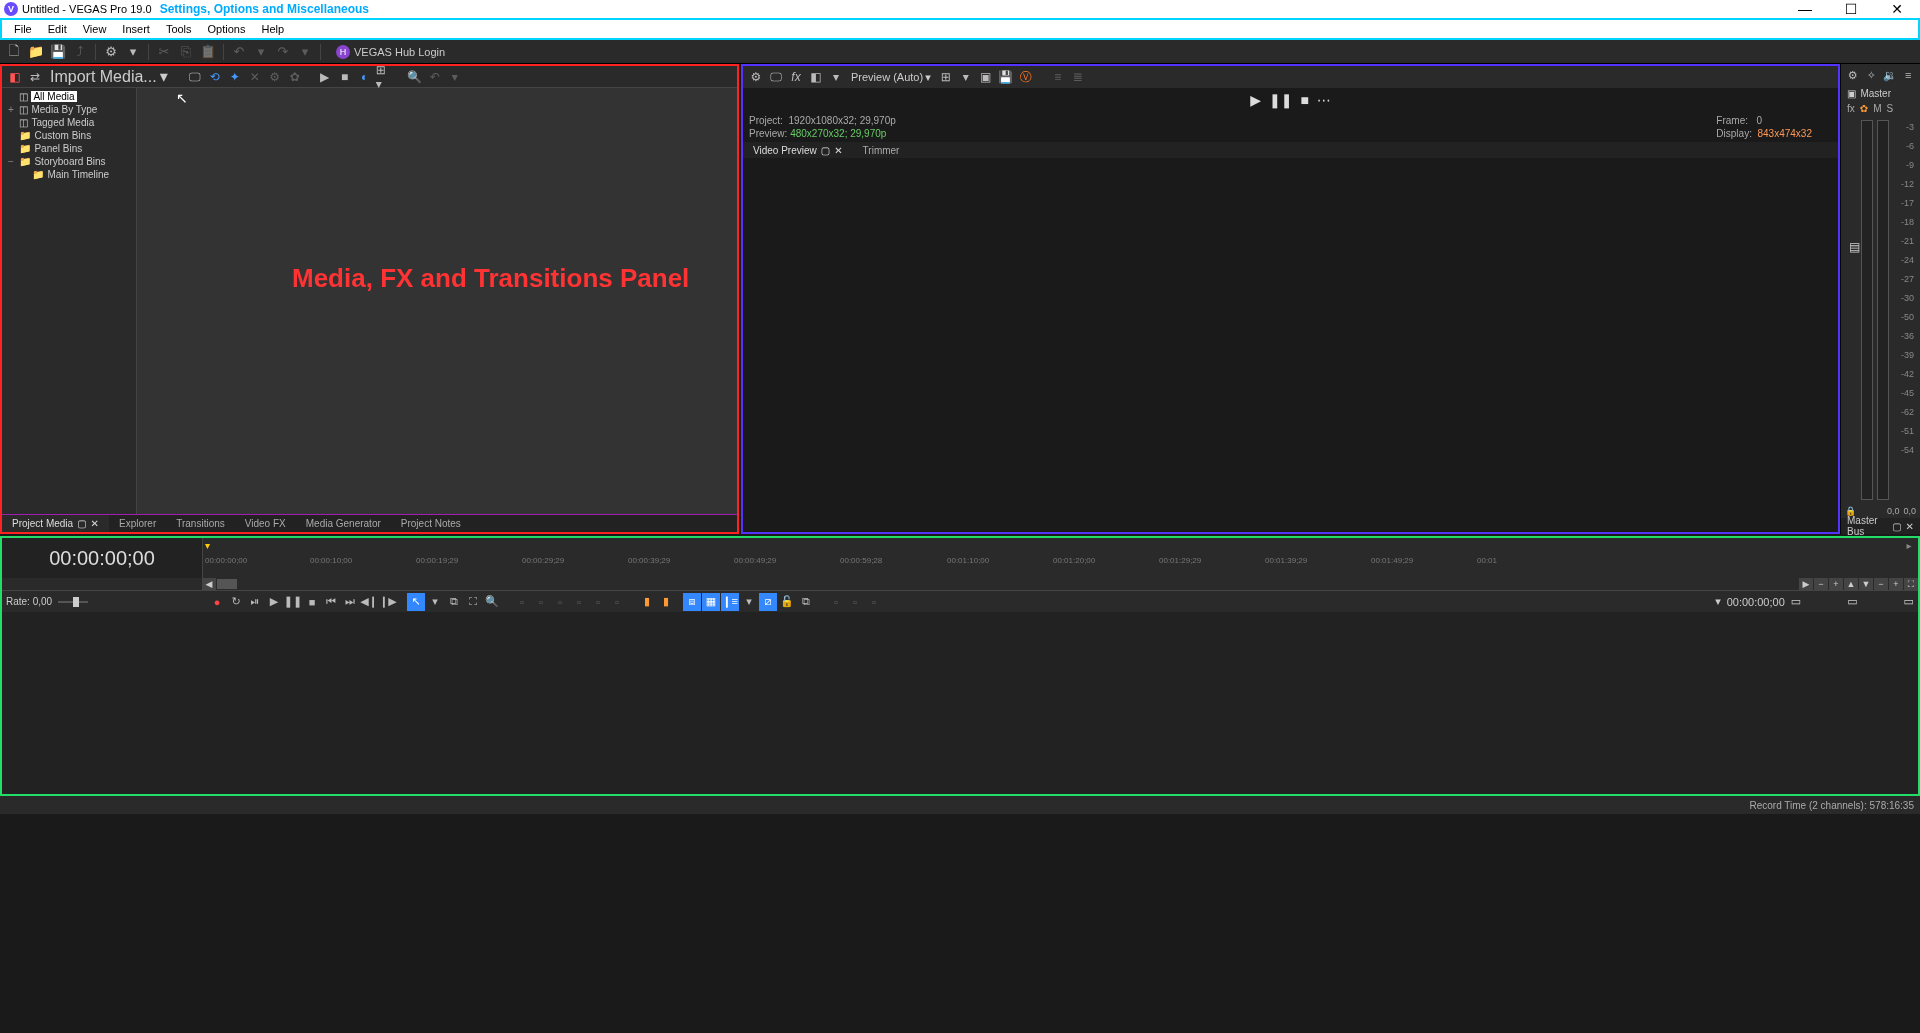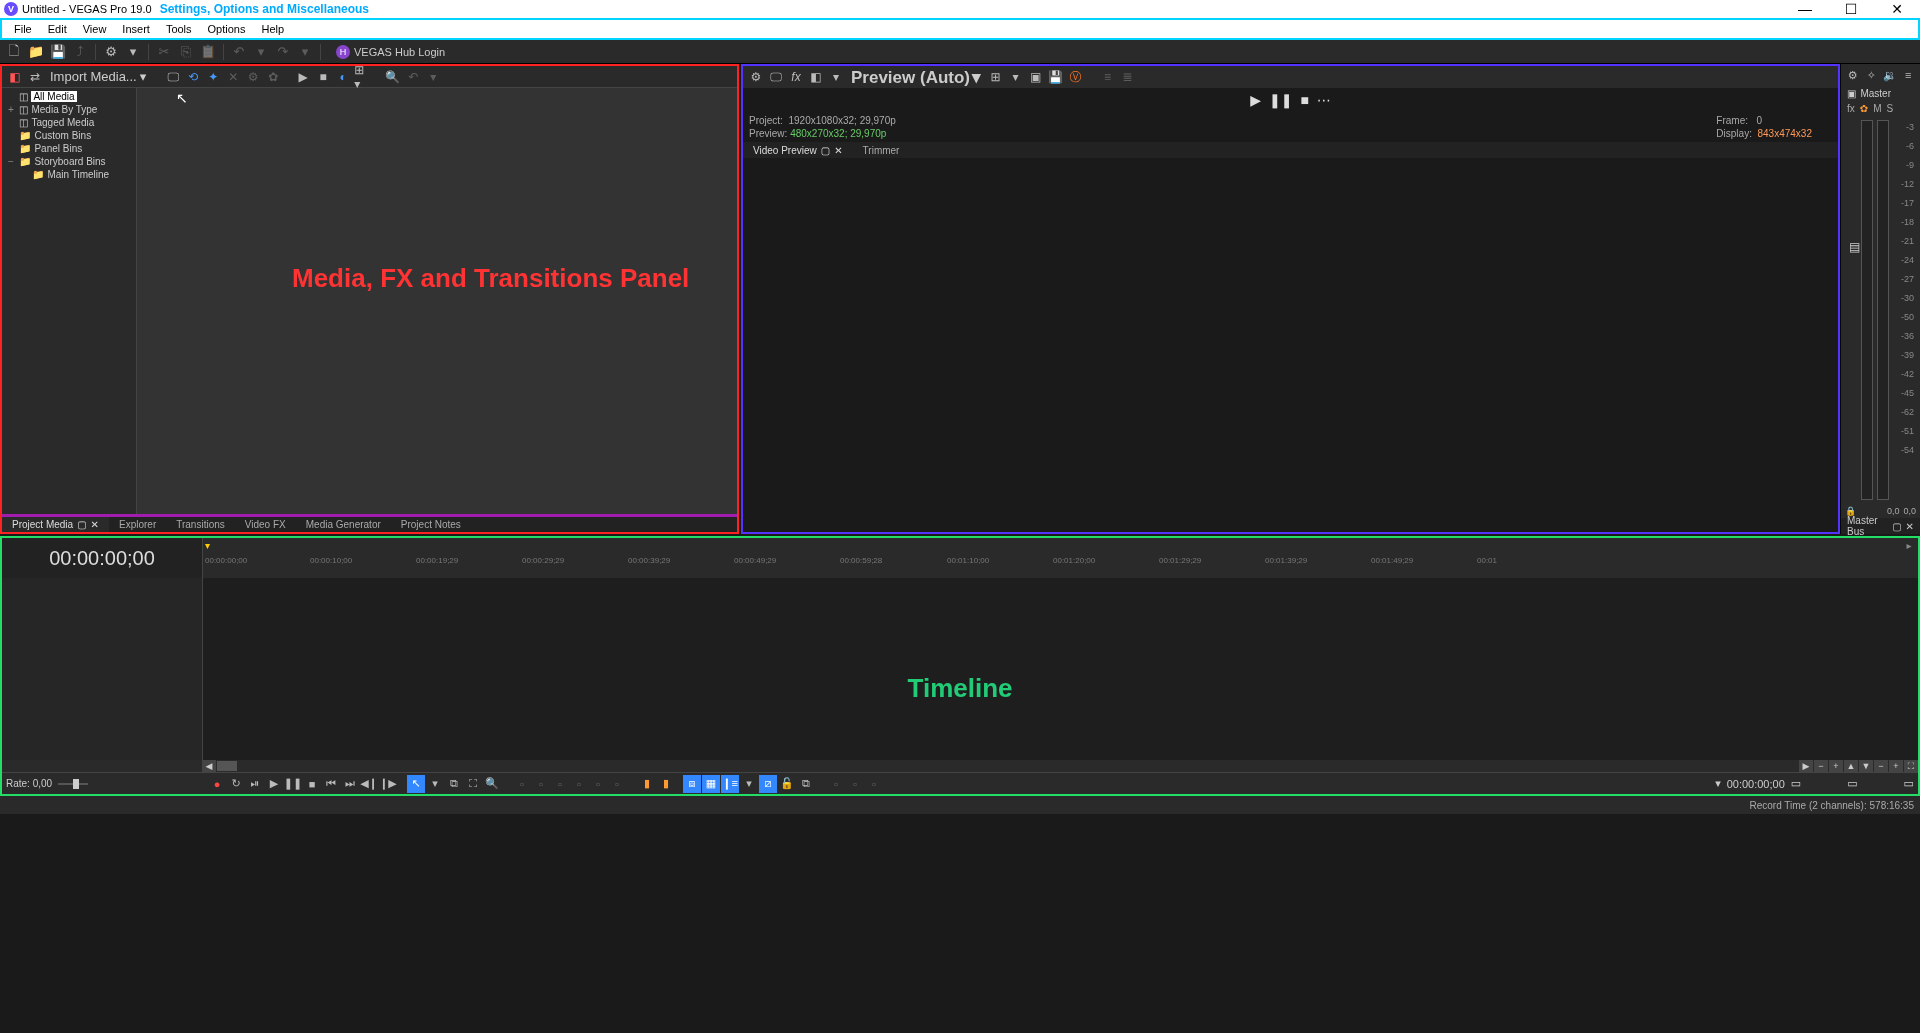--- a/index.html
+++ b/index.html
@@ -28,42 +28,42 @@
 
 
 .main { display: flex; height: 470px; }
 .media-panel { width: 739px; border: 2px solid #ff2222; background: #2a2a2a; display: flex; flex-direction: column; position: relative; }
 .preview-panel { flex: 1; border: 2px solid #5533ff; background: #1a1a1a; margin-left: 2px; display: flex; flex-direction: column; position: relative; }
 .audio-meter { width: 80px; background: #2a2a2a; display: flex; flex-direction: column; border-left: 1px solid #000; }
 
 
 .media-toolbar { height: 22px; background: #2a2a2a; border-bottom: 1px solid #444; display: flex; align-items: center; padding: 0 4px; gap: 2px; }
 .media-toolbar .btn { width: 18px; height: 18px; display: flex; align-items: center; justify-content: center; color: #bbb; cursor: pointer; font-size: 12px; }
-.media-toolbar .import-btn { padding: 0 4px; color: #ccc; font-size: 13px; cursor: pointer; display: flex; align-items: center; gap: 3px; }
+.media-toolbar .import-btn { padding: 0 4px; color: #ccc; font-size: 16px; cursor: pointer; display: flex; align-items: center; gap: 3px; }
 .media-toolbar .red { color: #ff5555; }
 .media-toolbar .blue { color: #4499ff; }
 .media-toolbar .dim { opacity: 0.35; }
 .media-body { flex: 1; display: flex; }
 .media-tree { width: 135px; background: #2a2a2a; border-right: 1px solid #444; padding: 2px; }
 .media-tree .node { display: flex; align-items: center; gap: 3px; padding: 1px 2px; font-size: 10px; color: #ccc; cursor: pointer; }
 .media-tree .node .exp { width: 10px; text-align: center; color: #888; }
 .media-tree .node .folder { color: #e0b050; font-size: 10px; }
 .media-tree .node.sel .label-box { background: #fff; color: #000; padding: 0 2px; }
 .media-tree .indent2 { padding-left: 28px; }
 .media-content { flex: 1; background: #333; position: relative; }
-.media-tabs { height: 18px; background: #222; display: flex; align-items: center; border-top: 3px solid #a21caf; }
+.media-tabs { height: 18px; background: #222; display: flex; align-items: center; border-top: 1px solid #a21caf; }
 .media-tabs .tab { padding: 0 10px; font-size: 10px; color: #aaa; height: 100%; display: flex; align-items: center; cursor: pointer; gap: 4px; }
 .media-tabs .tab.active { background: #2a2a2a; color: #ddd; }
 .media-tabs .tab .close { font-size: 10px; }
 .panel-label-red { position: absolute; top: 175px; left: 155px; color: #ff3333; font-size: 26px; font-weight: bold; }
 
 
 .preview-toolbar { height: 22px; background: #2a2a2a; display: flex; align-items: center; padding: 0 4px; gap: 2px; }
 .preview-toolbar .btn { width: 18px; height: 18px; display: flex; align-items: center; justify-content: center; color: #bbb; cursor: pointer; font-size: 12px; }
-.preview-toolbar .label-btn { padding: 0 4px; color: #ccc; font-size: 17px; cursor: pointer; display: flex; align-items: flex-end; gap: 2px; font-weight: bold; }
+.preview-toolbar .label-btn { padding: 0 4px; color: #ccc; font-size: 11px; cursor: pointer; display: flex; align-items: center; gap: 2px; }
 .preview-toolbar .orange { color: #ff7722; }
 .preview-toolbar .dim { opacity: 0.35; }
 .preview-video { flex: 1; background: #000; margin: 2px 4px 0 4px; position: relative; }
 .preview-transport { height: 24px; display: flex; align-items: center; justify-content: center; gap: 8px; }
 .preview-transport .btn { color: #ddd; font-size: 14px; cursor: pointer; }
 .preview-info { padding: 2px 6px; font-size: 10px; color: #aaa; line-height: 13px; display: flex; }
 .preview-info .left { width: 320px; }
 .preview-info .right { margin-left: auto; padding-right: 20px; }
 .preview-info .green { color: #66cc66; }
 .preview-info .orange { color: #ff9955; }
@@ -373,25 +373,20 @@
       <div class="tick" style="left:637px">00:00:59;28</div>
       <div class="tick" style="left:744px">00:01:10;00</div>
       <div class="tick" style="left:850px">00:01:20;00</div>
       <div class="tick" style="left:956px">00:01:29;29</div>
       <div class="tick" style="left:1062px">00:01:39;29</div>
       <div class="tick" style="left:1168px">00:01:49;29</div>
       <div class="tick" style="left:1274px">00:01</div>
     </div>
     <div class="endcap">▸</div>
   </div>
-  <div class="timeline-body">
-    <div class="track-head"></div>
-    <div class="tracks"></div>
-    <div class="panel-label-green">Timeline</div>
-  </div>
   <div class="timeline-scroll">
     <div class="left-area"></div>
     <div class="track-scroll">
       <div class="arrow">◀</div>
       <div class="thumb"></div>
     </div>
     <div class="right-ctrls">
       <div class="arrow">▶</div>
       <div class="arrow">−</div>
       <div class="arrow">+</div>

